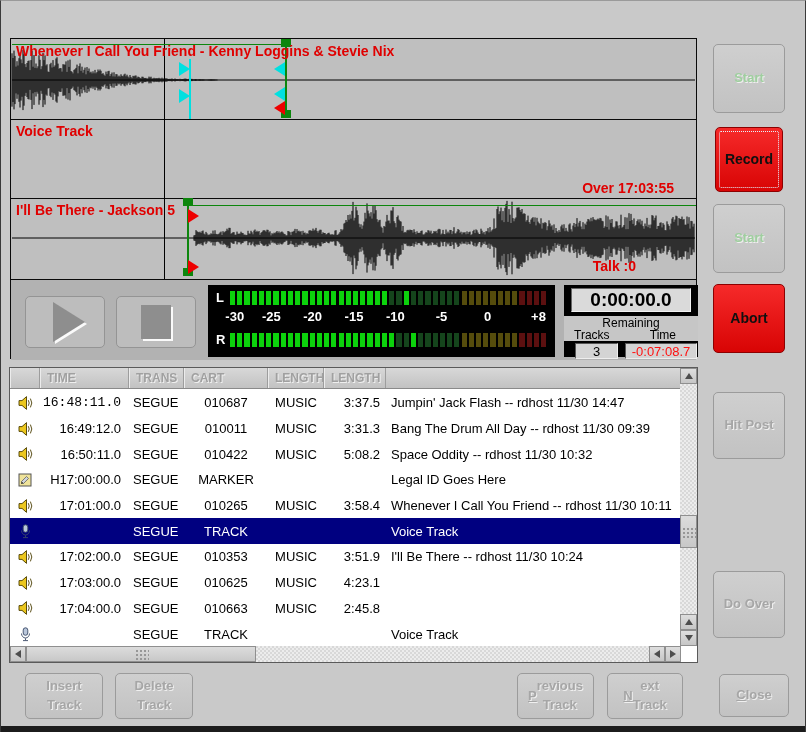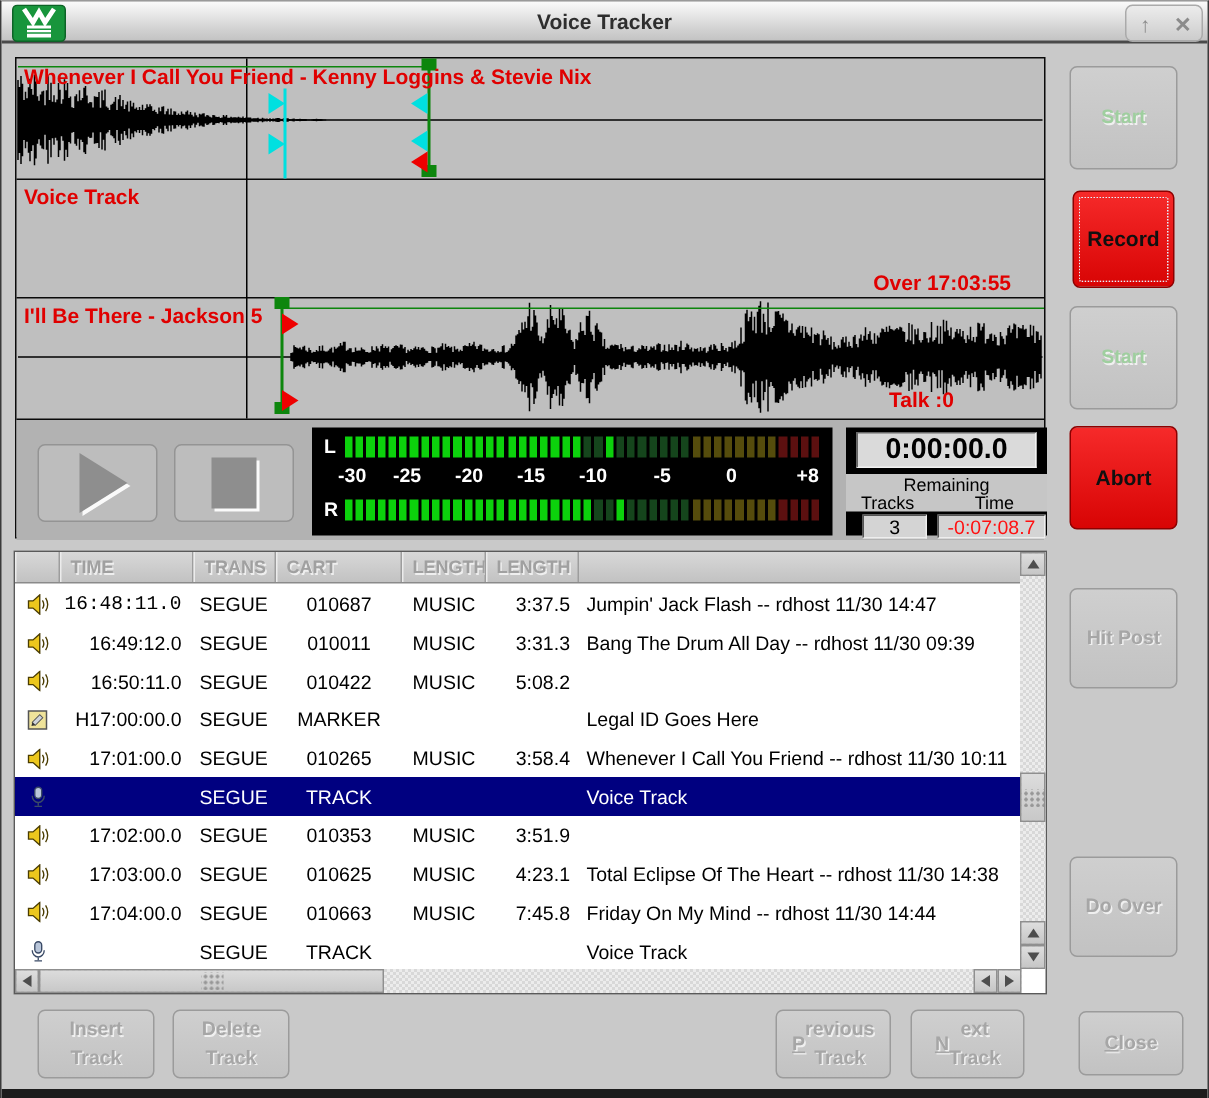--- a/index.html
+++ b/index.html
@@ -98,33 +98,20 @@
   #vsb{position:absolute;right:0;top:0;width:17px;height:278px;}
   #hsb{position:absolute;left:0;top:278px;width:671px;height:16px;}
   #bottom-frame{position:absolute;left:0;bottom:0;width:100%;height:6px;background:#1c1c1c;}
   u{text-decoration:underline;}
 </style>
 </head>
 <body>
 
 <div id="window">
 
-  <div id="titlebar">
-    <svg id="app-icon" viewBox="0 0 36 25">
-      <rect x="0.5" y="0.5" width="35" height="24" rx="3" fill="#18953c" stroke="#0c6326"></rect>
-      <path d="M8 3 L14 12 L18 5 L22 12 L28 3" stroke="#ffffff" fill="none" stroke-width="3.2"></path>
-      <rect x="10" y="14" width="16" height="8" fill="#ffffff"></rect>
-      <path d="M10 16.5 h16 M10 19 h16" stroke="#18953c" stroke-width="1"></path>
-    </svg>
-    <div id="title-text">Voice Tracker</div>
-    <div id="win-controls">
-      <div class="win-btn">↑</div>
-      <div class="win-btn">✕</div>
-    </div>
-  </div>
 
   <div id="upper">
     <div class="panel-divider" style="top:80px"></div>
     <div class="panel-divider" style="top:159px"></div>
     <div class="panel-divider" style="top:240px"></div>
 
     <svg id="wave-svg" viewBox="0 0 685 240">
         <line x1="1" x2="684" y1="41" y2="41" stroke="#000" stroke-width="1"></line>
         <line x1="1" x2="684" y1="199" y2="199" stroke="#000" stroke-width="1"></line>
         <path d="M1 14.3V67.7M2 19.0V63.0M3 11.6V70.4M4 16.9V65.1M5 27.6V54.4M6 22.2V59.8M7 26.5V55.5M8 19.2V62.8M9 13.5V68.5M10 20.4V61.6M11 24.2V57.8M12 10.9V71.1M13 15.3V66.7M14 25.1V56.9M15 28.1V53.9M16 24.0V58.0M17 22.0V60.0M18 21.5V60.5M19 31.1V50.9M20 21.1V60.9M21 11.9V70.1M22 27.7V54.3M23 16.1V65.9M24 28.9V53.1M25 24.5V57.5M26 29.2V52.8M27 27.3V54.7M28 16.3V65.7M29 20.8V61.2M30 30.2V51.8M31 27.2V54.8M32 13.9V68.1M33 21.1V60.9M34 16.4V65.6M35 26.4V55.6M36 25.3V56.7M37 32.5V49.5M38 33.0V49.0M39 25.2V56.8M40 23.8V58.2M41 28.5V53.5M42 21.1V60.9M43 27.9V54.1M44 26.4V55.6M45 19.5V62.5M46 18.3V63.7M47 24.6V57.4M48 29.8V52.2M49 29.0V53.0M50 29.2V52.8M51 32.6V49.4M52 25.2V56.8M53 25.5V56.5M54 25.7V56.3M55 22.4V59.6M56 32.9V49.1M57 21.4V60.6M58 27.9V54.1M59 20.6V61.4M60 32.0V50.0M61 32.8V49.2M62 34.4V47.6M63 30.9V51.1M64 30.2V51.8M65 28.9V53.1M66 25.6V56.4M67 34.3V47.7M68 27.1V54.9M69 24.4V57.6M70 31.9V50.1M71 27.7V54.3M72 33.7V48.3M73 30.8V51.2M74 28.6V53.4M75 35.3V46.7M76 28.1V53.9M77 32.0V50.0M78 29.5V52.5M79 33.5V48.5M80 32.7V49.3M81 34.4V47.6M82 32.3V49.7M83 34.3V47.7M84 30.9V51.1M85 34.3V47.7M86 33.1V48.9M87 30.5V51.5M88 32.1V49.9M89 30.5V51.5M90 31.8V50.2M91 35.0V47.0M92 34.1V47.9M93 35.6V46.4M94 36.8V45.2M95 32.6V49.4M96 35.1V46.9M97 32.2V49.8M98 31.8V50.2M99 37.1V44.9M100 35.1V46.9M101 33.5V48.5M102 37.4V44.6M103 33.3V48.7M104 37.5V44.5M105 35.1V46.9M106 35.3V46.7M107 37.6V44.4M108 36.6V45.4M109 37.7V44.3M110 35.3V46.7M111 36.8V45.2M112 37.3V44.7M113 35.5V46.5M114 34.7V47.3M115 37.3V44.7M116 35.7V46.3M117 37.5V44.5M118 38.6V43.4M119 36.0V46.0M120 37.9V44.1M121 39.2V42.8M122 36.8V45.2M123 37.3V44.7M124 36.6V45.4M125 36.5V45.5M126 38.7V43.3M127 37.6V44.4M128 38.0V44.0M129 38.9V43.1M130 39.4V42.6M131 37.7V44.3M132 37.8V44.2M133 38.9V43.1M134 39.0V43.0M135 38.9V43.1M136 39.7V42.3M137 39.3V42.7M138 37.6V44.4M139 38.6V43.4M140 37.7V44.3M141 39.5V42.5M142 39.5V42.5M143 38.8V43.2M144 39.4V42.6M145 39.2V42.8M146 39.2V42.8M147 39.3V42.7M148 38.8V43.2M149 39.4V42.6M150 39.5V42.5M151 38.7V43.3M152 39.6V42.4M153 39.4V42.6M154 39.3V42.7M155 39.4V42.6M156 39.4V42.6M157 40.0V42.0M158 39.9V42.1M159 39.9V42.1M160 39.9V42.1M161 39.5V42.5M162 40.1V41.9M163 40.1V41.9M164 39.5V42.5M165 40.0V42.0M166 40.2V41.8M167 40.0V42.0M168 40.4V41.6M169 39.8V42.2M170 40.3V41.7M171 40.0V42.0M172 40.1V41.9M173 39.8V42.2M174 39.6V42.4M175 39.7V42.3M176 40.1V41.9M177 40.4V41.6M178 39.8V42.2M179 40.1V41.9M180 39.9V42.1M181 39.9V42.1M182 40.3V41.7M183 40.5V41.5M184 40.1V41.9M185 40.0V42.0M186 40.5V41.5M187 40.4V41.6M188 40.3V41.7M189 40.1V41.9M190 40.4V41.6M191 40.3V41.7M192 40.3V41.7M193 40.4V41.6M194 40.6V41.4M195 40.6V41.4M196 40.6V41.4M197 40.5V41.5M198 40.4V41.6M199 40.4V41.6M200 40.2V41.8M201 40.3V41.7M202 40.4V41.6M203 40.4V41.6M204 40.5V41.5M205 40.6V41.4M206 40.6V41.4" stroke="#000" stroke-width="1" fill="none"></path>
@@ -337,20 +324,21 @@
               <polygon points="1,4.6 4,4.6 8.5,0.6 8.5,13.4 4,9.4 1,9.4" fill="#ecc71d" stroke="#4a3c00" stroke-width="0.9"></polygon>
               <path d="M10.3 4.2 q1.8 2.8 0 5.6" fill="none" stroke="#4a3c00" stroke-width="0.9"></path>
               <path d="M12.4 2.6 q2.8 4.4 0 8.8" fill="none" stroke="#4a3c00" stroke-width="0.9"></path>
             </svg>
           </div>
           <div class="lcell" style="width: 89px; justify-content: flex-end; padding-right: 8px;">16:50:11.0</div>
           <div class="lcell" style="width: 55px; justify-content: flex-start; padding-left: 4px;">SEGUE</div>
           <div class="lcell" style="width: 84px; justify-content: center;">010422</div>
           <div class="lcell" style="width: 56px; justify-content: center;">MUSIC</div>
           <div class="lcell" style="width: 62px; justify-content: flex-end; padding-right: 6px;">5:08.2</div>
+          <div class="lcell" style="width: 295px; justify-content: flex-start; padding-left: 5px;">Space Oddity -- rdhost 11/30 10:32</div>
         </div>
         <div class="lrow">
           <div class="lcell" style="width: 30px; justify-content: center;">
             <svg width="14" height="14" viewBox="0 0 14 14">
               <rect x="1" y="1" width="12" height="12" fill="#efe39a" stroke="#555"></rect>
               <polygon points="3.5,8.5 8.5,3.5 10.5,5.5 5.5,10.5" fill="#cfd4db" stroke="#555" stroke-width="0.7"></polygon>
               <polygon points="3.5,8.5 5.5,10.5 3,11" fill="#333"></polygon>
             </svg>
           </div>
           <div class="lcell" style="width: 89px; justify-content: flex-end; padding-right: 8px;">H17:00:00.0</div>
@@ -397,50 +385,49 @@
               <polygon points="1,4.6 4,4.6 8.5,0.6 8.5,13.4 4,9.4 1,9.4" fill="#ecc71d" stroke="#4a3c00" stroke-width="0.9"></polygon>
               <path d="M10.3 4.2 q1.8 2.8 0 5.6" fill="none" stroke="#4a3c00" stroke-width="0.9"></path>
               <path d="M12.4 2.6 q2.8 4.4 0 8.8" fill="none" stroke="#4a3c00" stroke-width="0.9"></path>
             </svg>
           </div>
           <div class="lcell" style="width: 89px; justify-content: flex-end; padding-right: 8px;">17:02:00.0</div>
           <div class="lcell" style="width: 55px; justify-content: flex-start; padding-left: 4px;">SEGUE</div>
           <div class="lcell" style="width: 84px; justify-content: center;">010353</div>
           <div class="lcell" style="width: 56px; justify-content: center;">MUSIC</div>
           <div class="lcell" style="width: 62px; justify-content: flex-end; padding-right: 6px;">3:51.9</div>
+          <div class="lcell" style="width: 295px; justify-content: flex-start; padding-left: 5px;">I'll Be There -- rdhost 11/30 10:24</div>
         </div>
         <div class="lrow">
           <div class="lcell" style="width: 30px; justify-content: center;">
             <svg width="15" height="14" viewBox="0 0 15 14">
               <polygon points="1,4.6 4,4.6 8.5,0.6 8.5,13.4 4,9.4 1,9.4" fill="#ecc71d" stroke="#4a3c00" stroke-width="0.9"></polygon>
               <path d="M10.3 4.2 q1.8 2.8 0 5.6" fill="none" stroke="#4a3c00" stroke-width="0.9"></path>
               <path d="M12.4 2.6 q2.8 4.4 0 8.8" fill="none" stroke="#4a3c00" stroke-width="0.9"></path>
             </svg>
           </div>
           <div class="lcell" style="width: 89px; justify-content: flex-end; padding-right: 8px;">17:03:00.0</div>
           <div class="lcell" style="width: 55px; justify-content: flex-start; padding-left: 4px;">SEGUE</div>
           <div class="lcell" style="width: 84px; justify-content: center;">010625</div>
           <div class="lcell" style="width: 56px; justify-content: center;">MUSIC</div>
           <div class="lcell" style="width: 62px; justify-content: flex-end; padding-right: 6px;">4:23.1</div>
-          <div class="lcell" style="width: 295px; justify-content: flex-start; padding-left: 5px;">Total Eclipse Of The Heart -- rdhost 11/30 14:38</div>
         </div>
         <div class="lrow">
           <div class="lcell" style="width: 30px; justify-content: center;">
             <svg width="15" height="14" viewBox="0 0 15 14">
               <polygon points="1,4.6 4,4.6 8.5,0.6 8.5,13.4 4,9.4 1,9.4" fill="#ecc71d" stroke="#4a3c00" stroke-width="0.9"></polygon>
               <path d="M10.3 4.2 q1.8 2.8 0 5.6" fill="none" stroke="#4a3c00" stroke-width="0.9"></path>
               <path d="M12.4 2.6 q2.8 4.4 0 8.8" fill="none" stroke="#4a3c00" stroke-width="0.9"></path>
             </svg>
           </div>
           <div class="lcell" style="width: 89px; justify-content: flex-end; padding-right: 8px;">17:04:00.0</div>
           <div class="lcell" style="width: 55px; justify-content: flex-start; padding-left: 4px;">SEGUE</div>
           <div class="lcell" style="width: 84px; justify-content: center;">010663</div>
           <div class="lcell" style="width: 56px; justify-content: center;">MUSIC</div>
-          <div class="lcell" style="width: 62px; justify-content: flex-end; padding-right: 6px;">7:45.8</div>
-          <div class="lcell" style="width: 295px; justify-content: flex-start; padding-left: 5px;">Friday On My Mind -- rdhost 11/30 14:44</div>
+          <div class="lcell" style="width: 62px; justify-content: flex-end; padding-right: 6px;">2:45.8</div>
         </div>
         <div class="lrow">
           <div class="lcell" style="width: 30px; justify-content: center;">
             <svg width="11" height="15" viewBox="0 0 11 15">
               <rect x="3.2" y="0.8" width="4.6" height="7.5" rx="2.3" fill="#b9c6da" stroke="#3a4a66" stroke-width="0.9"></rect>
               <path d="M1.5 6.5 a4 4.5 0 0 0 8 0" fill="none" stroke="#3a4a66" stroke-width="0.9"></path>
               <line x1="5.5" y1="11.3" x2="5.5" y2="13.2" stroke="#3a4a66" stroke-width="0.9"></line>
               <line x1="3" y1="13.6" x2="8" y2="13.6" stroke="#3a4a66" stroke-width="0.9"></line>
             </svg>
           </div>

